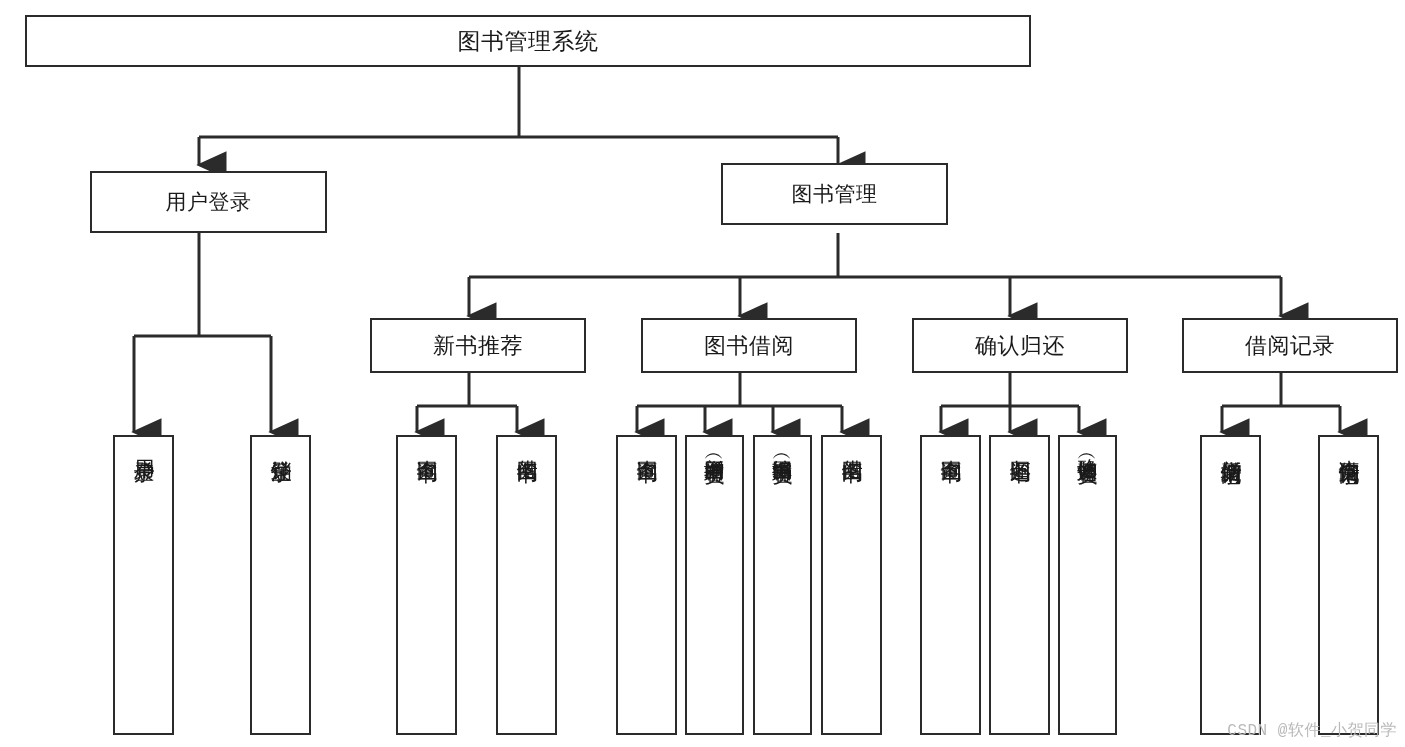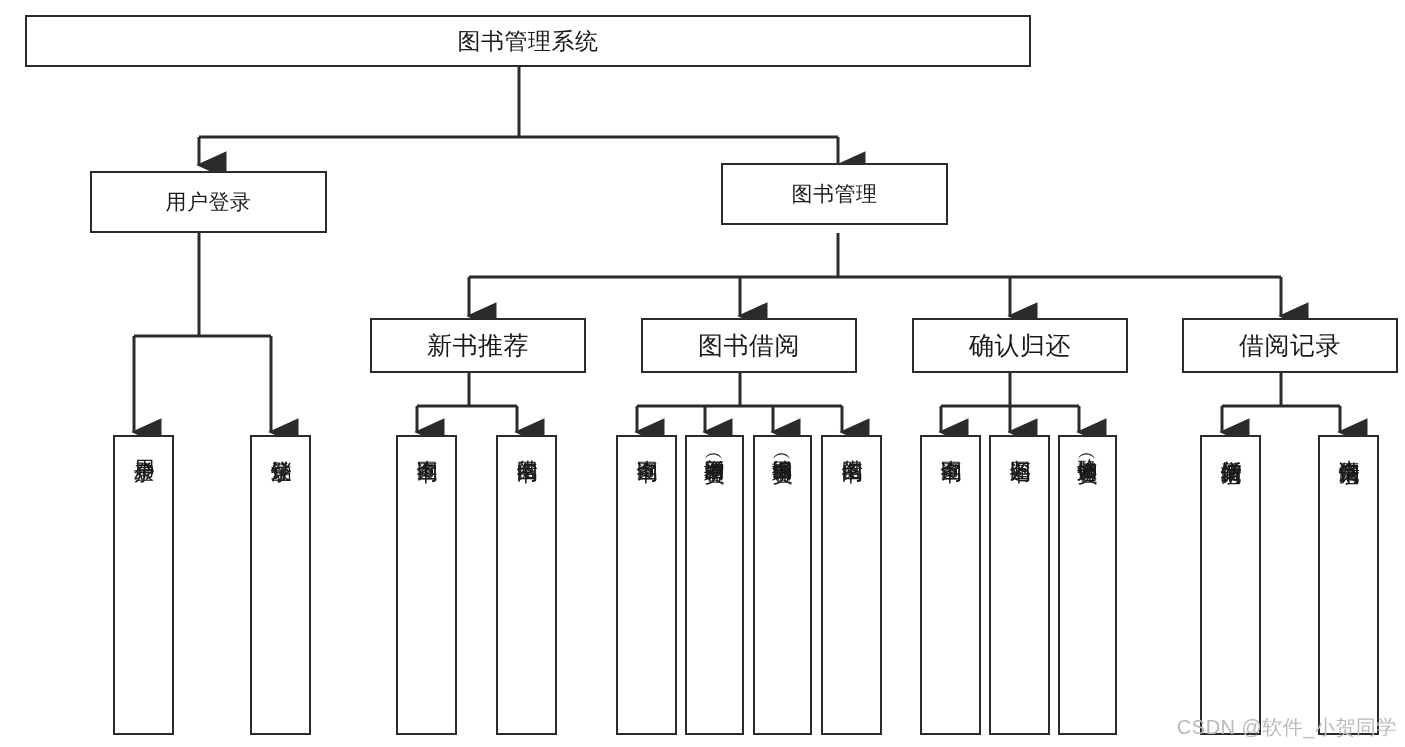--- a/index.html
+++ b/index.html
@@ -45,21 +45,21 @@
   
   .level-0 {
     font-size: 23px;
   }
   
   .level-1 {
     font-size: 21px;
   }
   
   .level-2 {
-    font-size: 25px;
+    font-size: 22px;
   }
   
   .leaf {
     font-size: 21px;
     padding-top: 6px;
     align-items: flex-start;
     justify-content: center;
   }
   .leaf .node-label {
     writing-mode: vertical-rl;
@@ -68,23 +68,23 @@
     letter-spacing: 1px;
     white-space: nowrap;
   }
   .leaf.tall-text .node-label {
     font-size: 20px;
   }
   #watermark {
     position: absolute;
     right: 8px;
     bottom: 6px;
-    font-size: 20px;
+    font-size: 16px;
     color: #b9b9b9;
-    font-family: Liberation Sans, sans-serif;
+    font-family: Liberation Mono, monospace;
     white-space: nowrap;
     pointer-events: none;
     letter-spacing: 0.5px;
   }
 </style>
 </head>
 <body>
 
 <div id="canvas">
 

